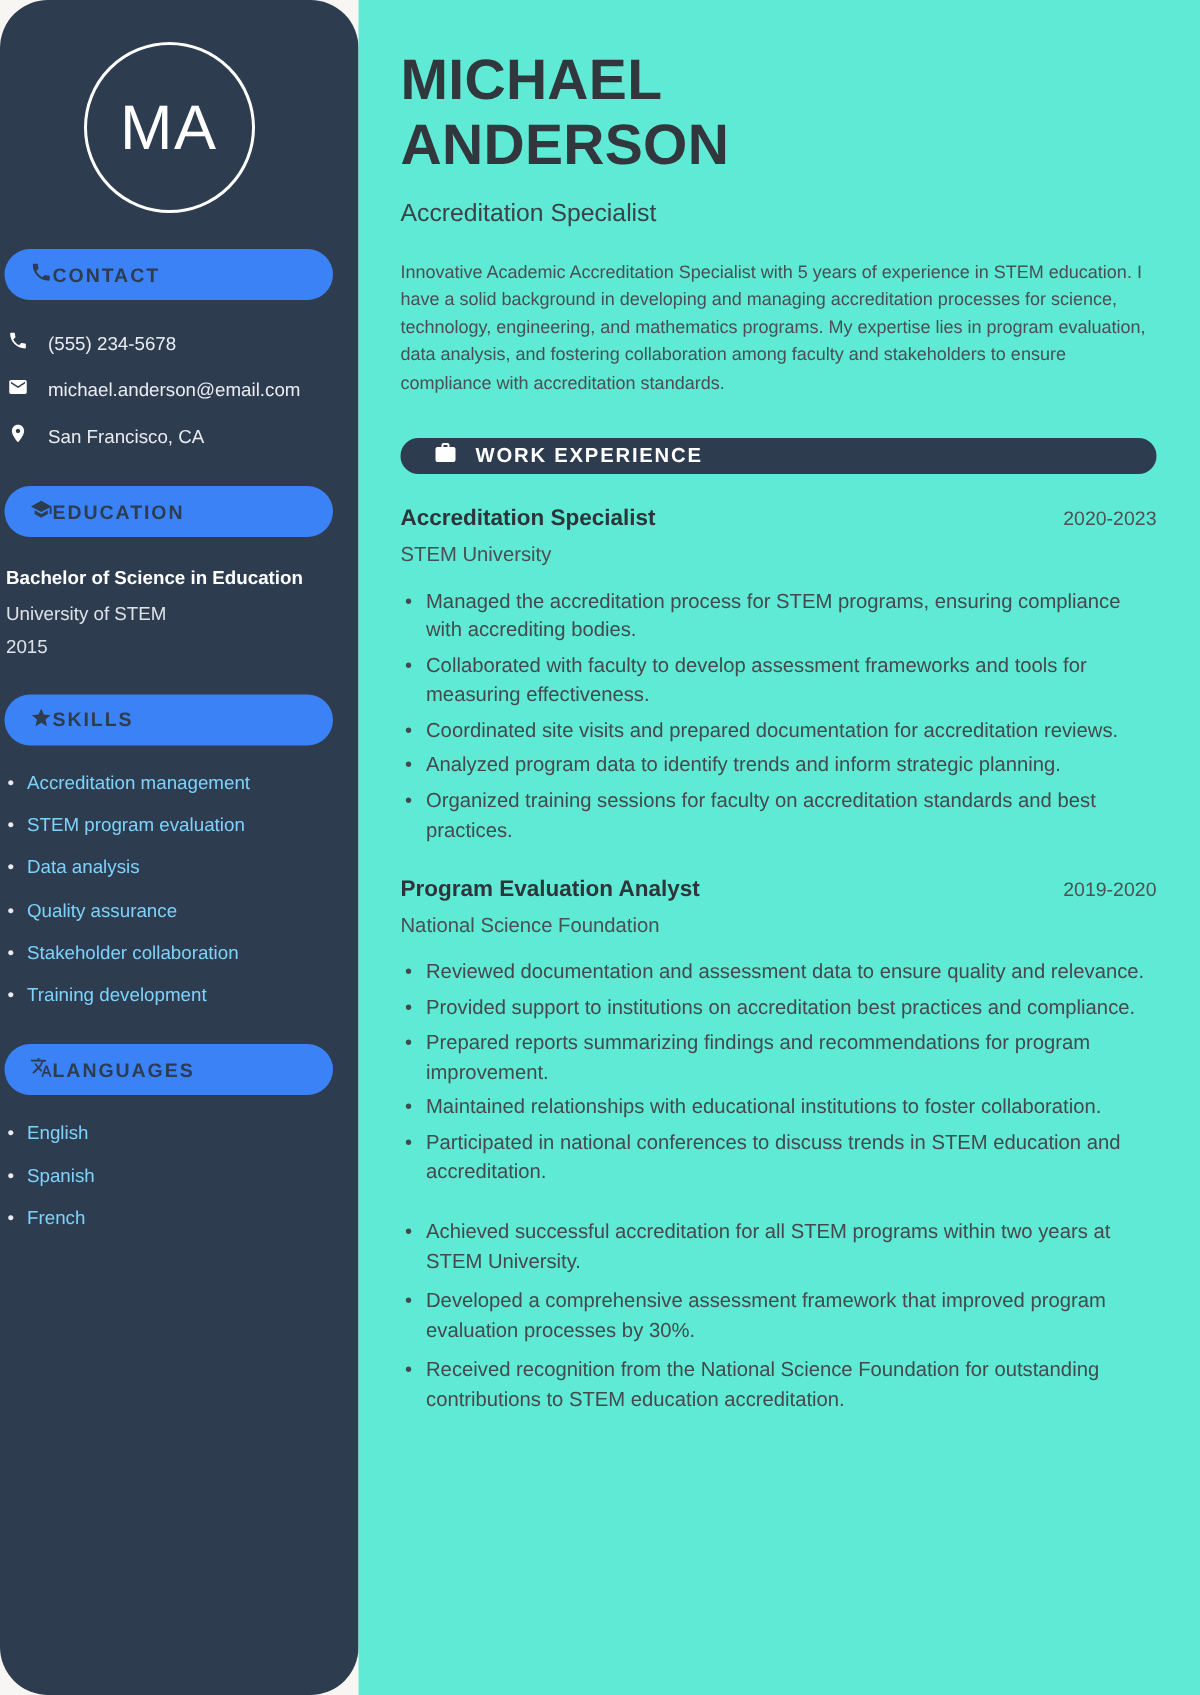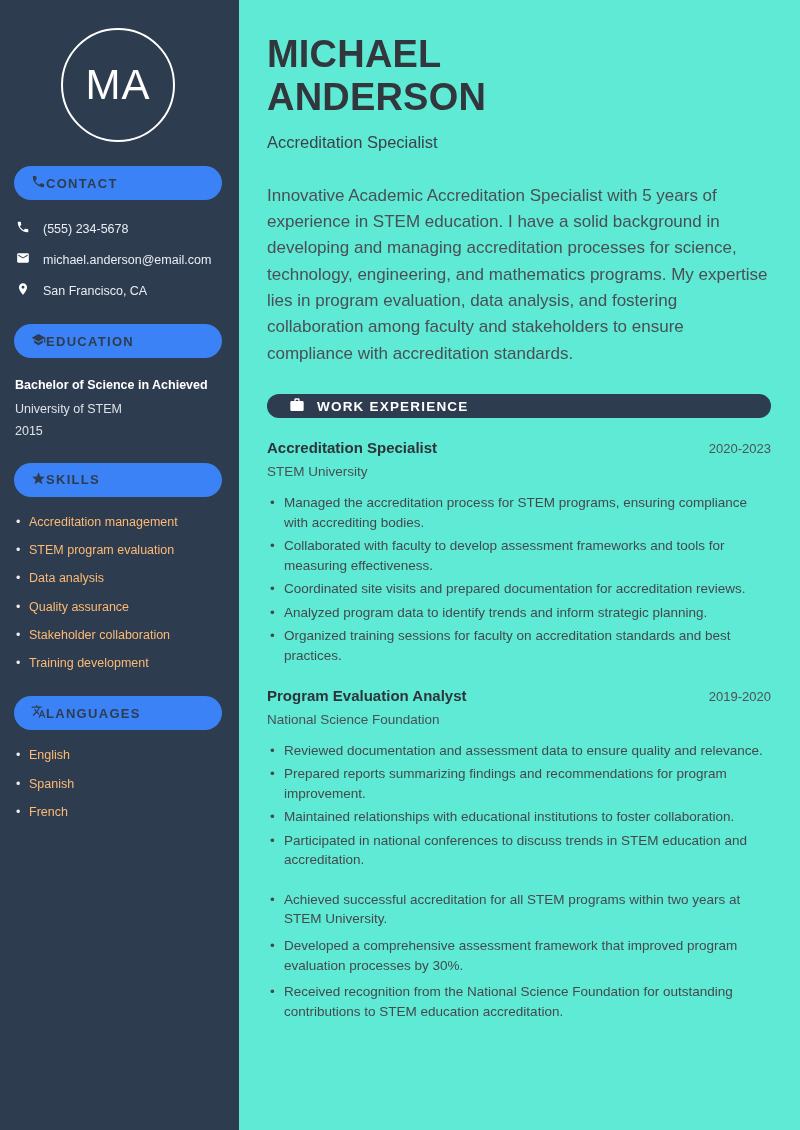--- a/index.html
+++ b/index.html
@@ -11,21 +11,22 @@
     background:#f7f6f3;
     overflow:hidden;
   }
 
   
   .sidebar {
     width:239px;
     min-width:239px;
     background:#2e3c50;
     color:#eef1f4;
-    padding:27px 17px 20px 14px;
+    padding:27px 17px 20px 3px;
+    border-radius:32px;
   }
   .avatar {
     width:114px; height:114px;
     border:2.5px solid #ffffff;
     border-radius:50%;
     margin:1px auto 24px auto;
     display:flex; align-items:center; justify-content:center;
     color:#ffffff;
     font-size:42px;
     font-weight:400;
@@ -54,21 +55,21 @@
   }
   .contact-row svg { width:14px; height:14px; flex:0 0 auto; fill:#ffffff; }
   .edu-block { margin-top:19px; padding:0 1px; }
   .edu-degree { font-size:12.5px; font-weight:bold; color:#ffffff; line-height:1.35; }
   .edu-line { font-size:12.5px; color:#dde2e8; margin-top:8px; }
   .side-list { margin-top:17px; list-style:none; }
   .side-list li {
     position:relative;
     padding-left:15px;
     font-size:12.5px;
-    color:#fdba74;
+    color:#7dd3fc;
     margin-bottom:12px;
     line-height:1.3;
   }
   .side-list li::before {
     content:"•";
     position:absolute; left:2px; top:0;
     color:#e9ecf0;
   }
 
   
@@ -84,22 +85,22 @@
     line-height:1.14;
     letter-spacing:0.2px;
   }
   .name span { display:block; }
   .subtitle {
     margin-top:13px;
     font-size:16.5px;
     color:#3c4248;
   }
   .summary {
-    margin-top:31px;
-    font-size:17px;
+    margin-top:20px;
+    font-size:12px;
     line-height:1.55;
     color:#4a4f55;
   }
   .main-pill {
     margin-top:27px;
     background:#2e3c50;
     color:#ffffff;
     border-radius:999px;
     height:24px;
     display:flex; align-items:center;
@@ -175,21 +176,21 @@
   </section>
 
   <section class="side-section">
     <div class="side-pill">
       <span><svg viewBox="0 0 24 24" fill="#2e3c50">
             <path d="M12 3 1 9l11 6 9-4.91V17h2V9L12 3zM5 13.18v4L12 21l7-3.82v-4L12 17l-7-3.82z"></path>
           </svg></span>
       <span>EDUCATION</span>
     </div>
     <div class="edu-block">
-      <div class="edu-degree">Bachelor of Science in Achieved</div>
+      <div class="edu-degree">Bachelor of Science in Education</div>
       <div class="edu-line">University of STEM</div>
       <div class="edu-line">2015</div>
     </div>
   </section>
 
   <section class="side-section">
     <div class="side-pill">
       <span><svg viewBox="0 0 24 24" fill="#2e3c50">
             <path d="M12 17.27 18.18 21l-1.64-7.03L22 9.24l-7.19-.61L12 2 9.19 8.63 2 9.24l5.46 4.73L5.82 21z"></path>
           </svg></span>
@@ -254,20 +255,21 @@
         </ul>
     </div>
       <div class="job">
       <div class="job-head">
         <span class="job-title">Program Evaluation Analyst</span>
         <span class="job-dates">2019-2020</span>
       </div>
       <div class="job-company">National Science Foundation</div>
       <ul class="bullets">
           <li>Reviewed documentation and assessment data to ensure quality and relevance.</li>
+          <li>Provided support to institutions on accreditation best practices and compliance.</li>
           <li>Prepared reports summarizing findings and recommendations for program improvement.</li>
           <li>Maintained relationships with educational institutions to foster collaboration.</li>
           <li>Participated in national conferences to discuss trends in STEM education and accreditation.</li>
         </ul>
     </div>
     </div>
 
   <ul class="bullets ach-bullets">
       <li>Achieved successful accreditation for all STEM programs within two years at STEM University.</li>
       <li>Developed a comprehensive assessment framework that improved program evaluation processes by 30%.</li>

